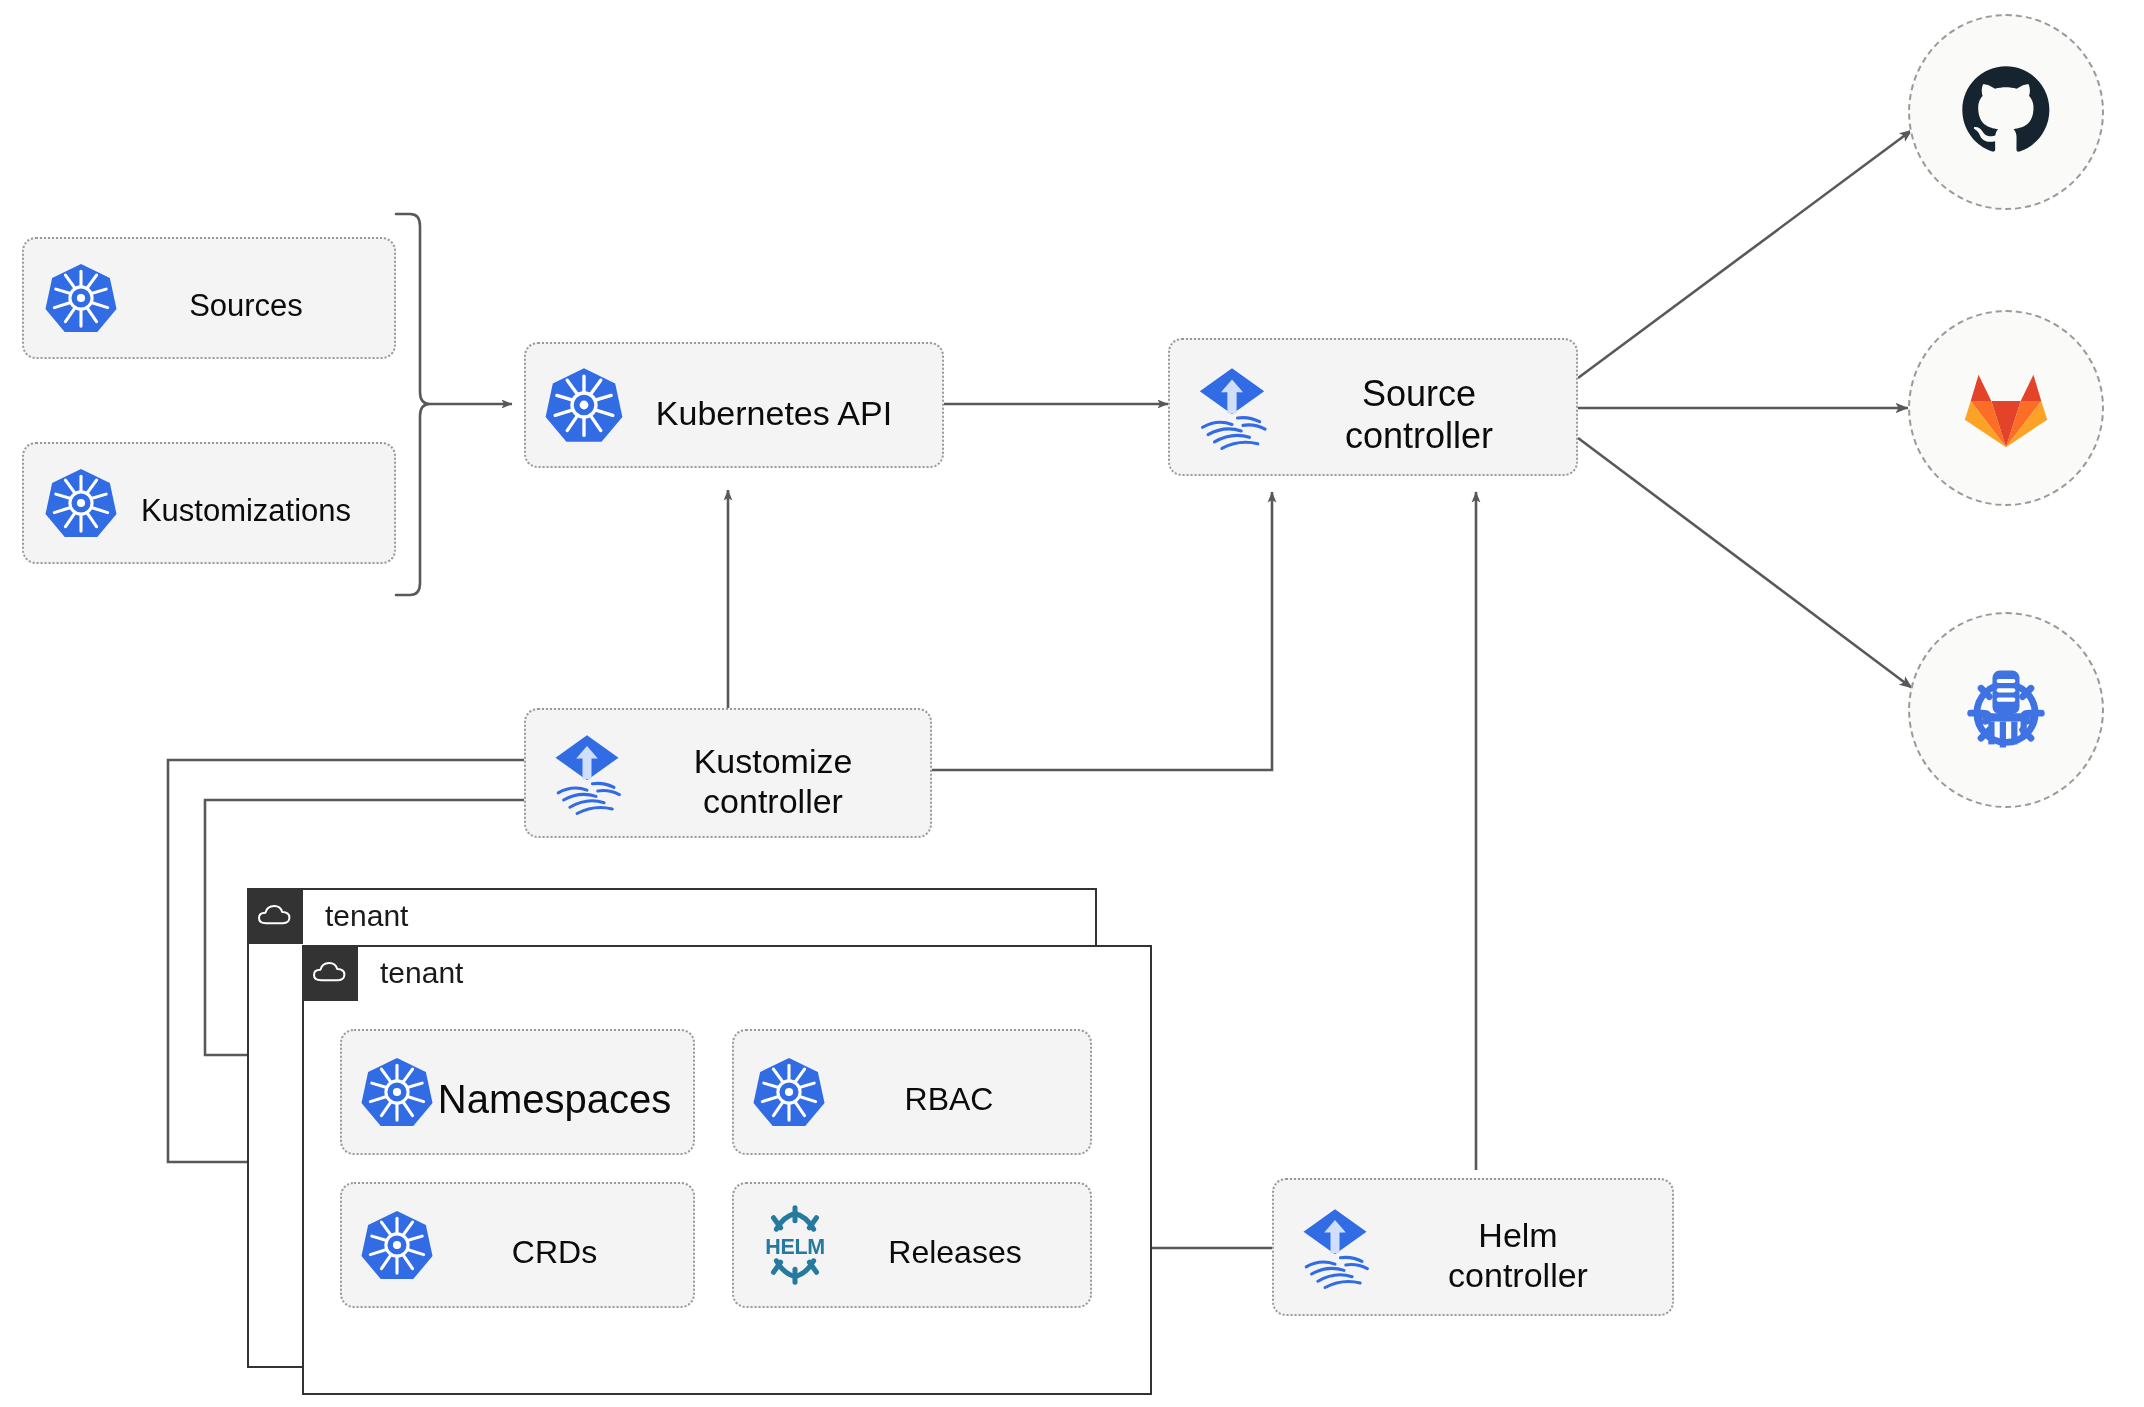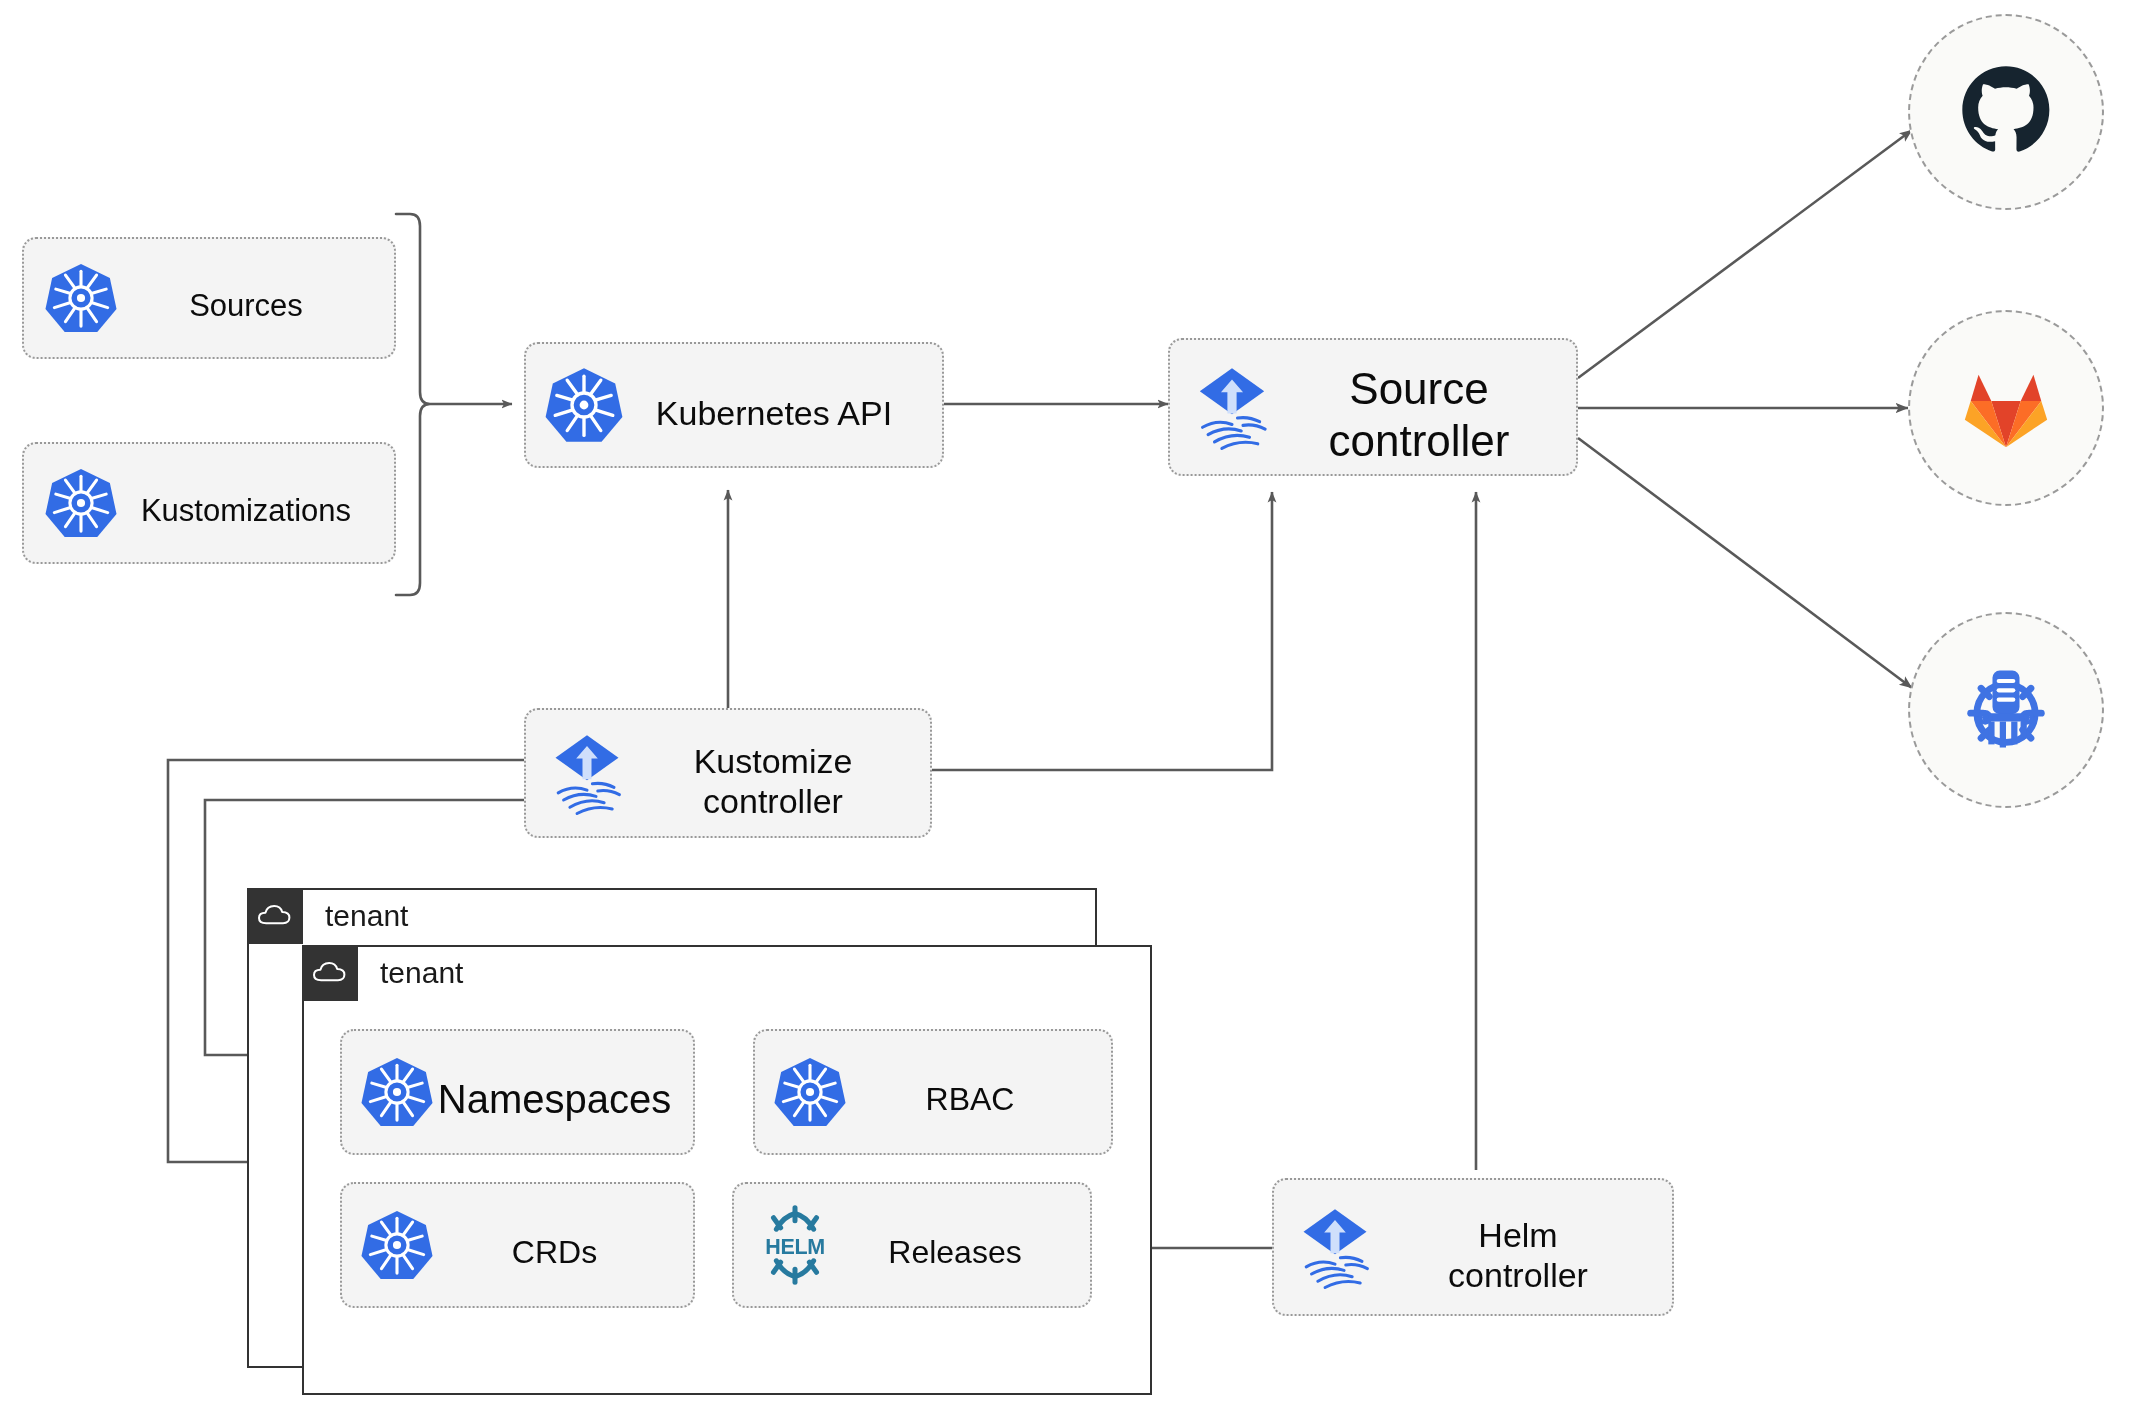--- a/index.html
+++ b/index.html
@@ -221,21 +221,21 @@
         <g stroke="#326CE5" stroke-width="3.4" stroke-linecap="round" fill="none">
           <path d="M18,72 Q34,63 50,69"></path>
           <path d="M24,80 Q42,70 60,76"></path>
           <path d="M31,88 Q50,77 69,83"></path>
           <path d="M39,95 Q58,85 78,90"></path>
           <path d="M56,62 Q68,60 80,66"></path>
           <path d="M62,70 Q74,68 86,74"></path>
         </g>
       </svg>
     </span>
-    <span class="label" style="font-size:44px;">Source
+    <span class="label" style="font-size:36px;">Source
 controller</span>
   </div>
 
   <div class="node" style="left:524px; top:708px; width:408px; height:130px; padding:0 16px;">
     <span class="ico" style="width:90px;height:90px;">
       <svg viewBox="0 0 100 100" width="90" height="90">
         <polygon points="50,8 85,33 50,58 15,33" fill="#326CE5"></polygon>
         <path d="M50,20 L62,34 L55,34 L55,57 L45,57 L45,34 L38,34 Z" fill="#cfdffb"></path>
         <g stroke="#326CE5" stroke-width="3.4" stroke-linecap="round" fill="none">
           <path d="M18,72 Q34,63 50,69"></path>
@@ -359,21 +359,21 @@
             <line x1="58" y1="37" x2="71" y2="19"></line>
           <line x1="71" y1="82" x2="58" y2="63"></line>
             <line x1="42" y1="37" x2="29" y2="19"></line>
         </g>
         <circle cx="50" cy="50" r="5.5" fill="#ffffff"></circle>
       </svg>
     </span>
     <span class="label" style="font-size:40px;">Namespaces</span>
   </div>
 
-  <div class="node tenant-inner" style="left:753px; top:1029px; width:360px; height:126px; padding:0 18px;justify-content:flex-end;">
+  <div class="node tenant-inner" style="left:732px; top:1029px; width:360px; height:126px; padding:0 18px;justify-content:flex-end;">
     <span class="ico" style="width:74px;height:74px;">
       <svg viewBox="0 0 100 100" width="74" height="74">
         <polygon points="50,4 89,23 98,65 72,96 28,96 2,65 11,23" fill="#326CE5"></polygon>
         <g fill="none" stroke="#ffffff" stroke-width="4.2" stroke-linecap="round">
           <circle cx="50" cy="50" r="15"></circle>
           <line x1="50" y1="14" x2="50" y2="34"></line>
             <line x1="50" y1="66" x2="50" y2="88"></line>
           <line x1="16" y1="38" x2="36" y2="44"></line>
             <line x1="64" y1="56" x2="86" y2="63"></line>
           <line x1="84" y1="38" x2="64" y2="44"></line>

